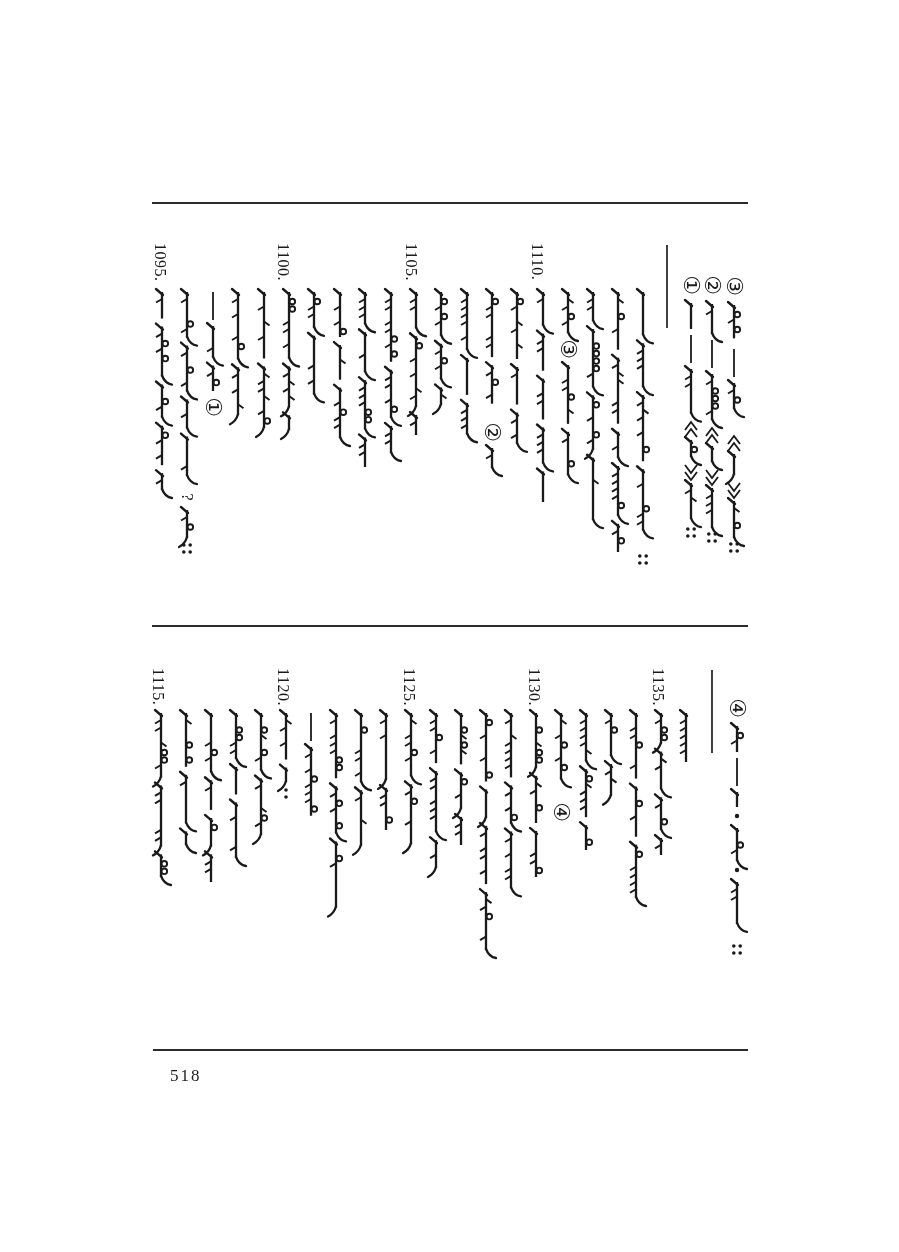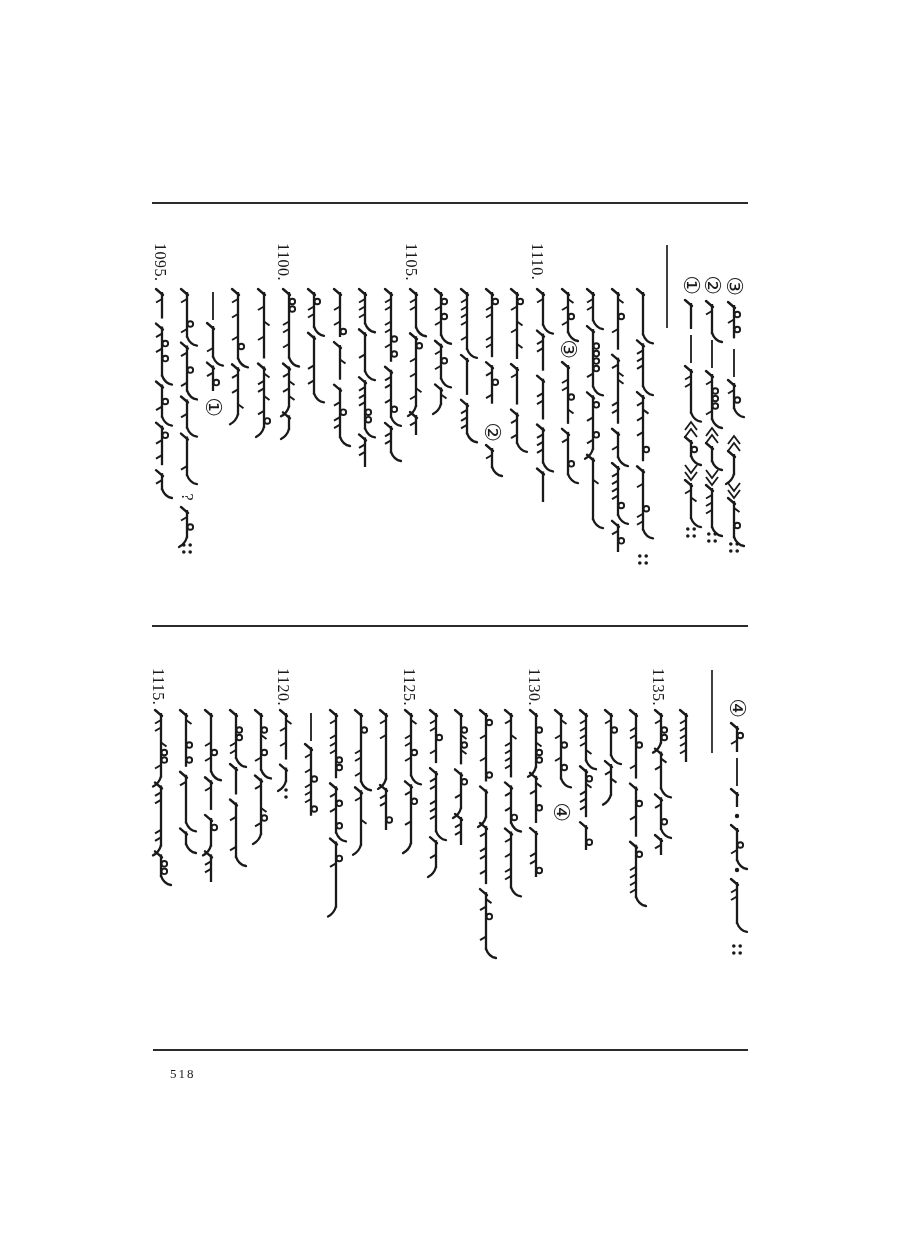--- a/index.html
+++ b/index.html
@@ -1,19 +1,19 @@
 <!DOCTYPE html>
 <html><head>
 <meta charset="utf-8">
 <style>
   html,body{margin:0;padding:0;background:#ffffff;}
   .page{position:relative;width:899px;height:1252px;background:#ffffff;overflow:hidden;
         font-family:"Liberation Serif", serif;}
   #art{position:absolute;left:0;top:0;}
-  .pageno{position:absolute;left:170px;top:1066px;font-size:13px;letter-spacing:2px;
+  .pageno{position:absolute;left:170px;top:1066px;font-size:17px;letter-spacing:2px;
           color:#1b1b1b;font-family:"Liberation Serif", serif;}
 </style>
 </head>
 <body>
 
 <div class="page">
   <svg id="art" width="899" height="1252" viewBox="0 0 899 1252">
       <line x1="152" y1="203" x2="748" y2="203" stroke="#2b2b2b" stroke-width="2.2"></line>
       <line x1="152" y1="626" x2="748" y2="626" stroke="#2b2b2b" stroke-width="2.2"></line>
       <line x1="153" y1="1050" x2="748" y2="1050" stroke="#2b2b2b" stroke-width="1.8"></line>

